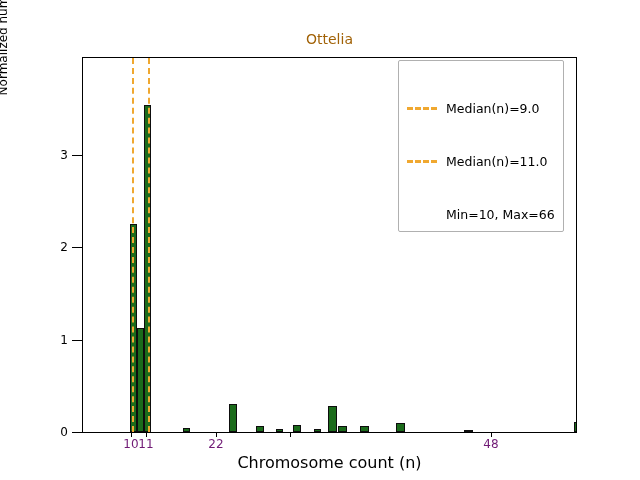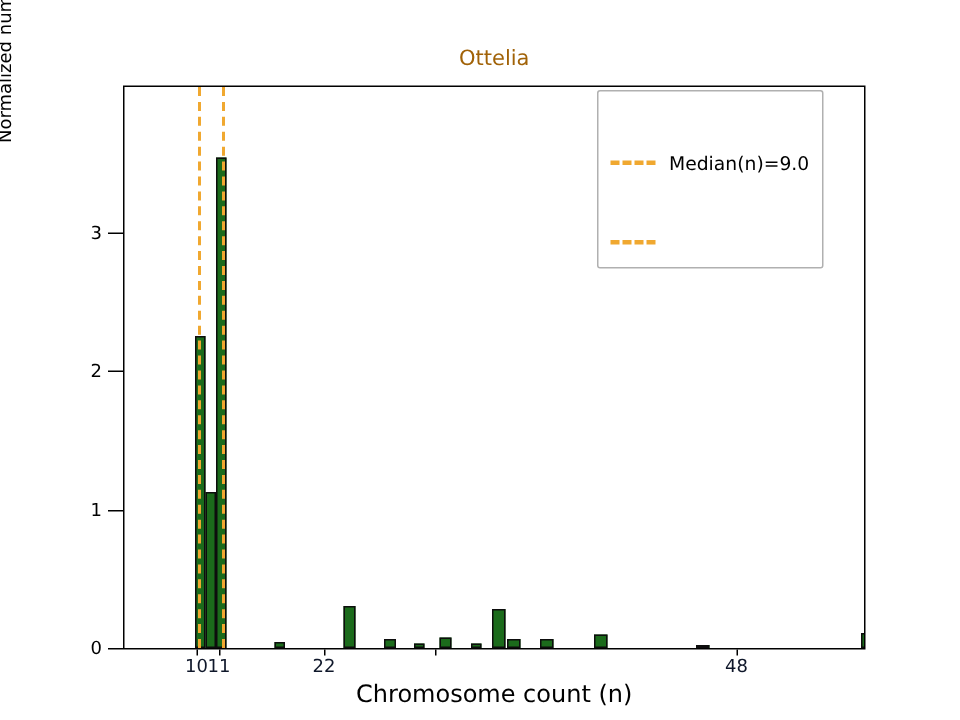--- a/index.html
+++ b/index.html
@@ -47,21 +47,21 @@
   }
 
   
   #x-axis-label{
     position:absolute;left:82px;top:453px;width:495px;
     text-align:center;font-size:16px;color:#000;
   }
   .xtick{position:absolute;top:433px;width:1.3px;height:4px;background:#000;}
   .xticklabel{
     position:absolute;top:438px;width:40px;margin-left:-20px;
-    text-align:center;font-size:12px;color:#0f172a;line-height:13px;
+    text-align:center;font-size:12px;color:#701a75;line-height:13px;
   }
 
   
   #legend{
     position:absolute;left:398px;top:60px;
     border:1px solid #b0b0b0;background:#fff;border-radius:2px;
     padding:5px 8px 6px 8px;
   }
   .legend-row{display:flex;align-items:center;height:21px;margin-top:32px;}
   .legend-swatch{
@@ -124,16 +124,21 @@
 
   <div id="x-axis-label">Chromosome count (n)</div>
 
   <div id="legend">
     <div class="legend-row">
       <span class="legend-swatch"></span>
       <span class="legend-text">Median(n)=9.0</span>
     </div>
     <div class="legend-row">
       <span class="legend-swatch"></span>
+      <span class="legend-text">Median(n)=11.0</span>
+    </div>
+    <div class="legend-row">
+      <span class="legend-swatch blank"></span>
+      <span class="legend-text">Min=10, Max=66</span>
     </div>
   </div>
 
 </div>
 
 </body></html>

